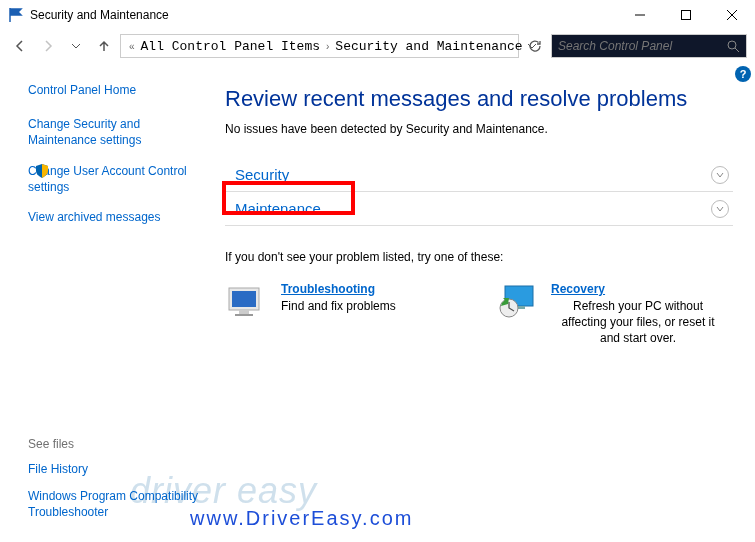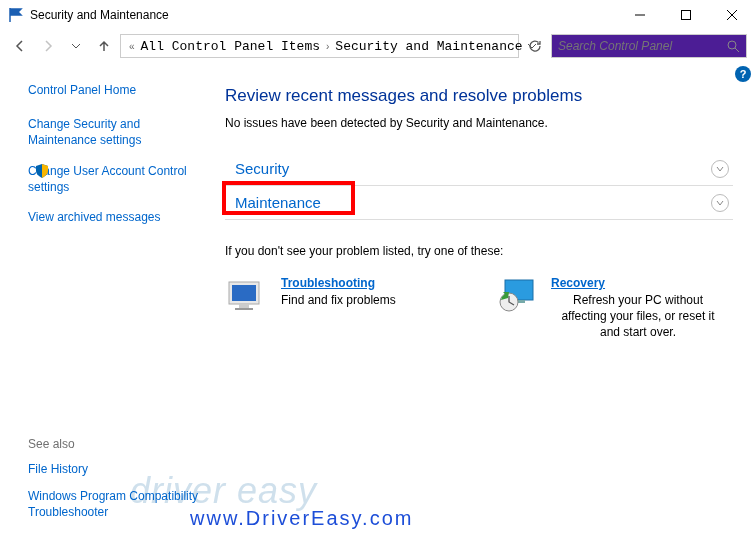--- a/index.html
+++ b/index.html
@@ -51,21 +51,21 @@
   .addressbar .dd { margin-left:auto; width:18px; display:flex; justify-content:center; color:#666;}
   .refresh-btn { width:24px; height:24px; display:flex; align-items:center; justify-content:center;}
   .searchbox {
     width: 196px;
     height: 24px;
     border: 1px solid #ccc;
     display: flex;
     align-items: center;
     padding: 0 6px;
     color: #888;
-    background:#4c1d95;
+    background:#0f172a;
     justify-content:space-between;
   }
   .searchbox input {
     border: none;
     outline: none;
     flex: 1;
     font-size: 12px;
     font-style: italic;
     color: #888;
     background: transparent;
@@ -109,21 +109,21 @@
   }
   .seealso .hdr { color: #707070; font-size: 12px; margin-bottom: 10px;}
   .seealso a { margin-bottom: 10px; }
   .main {
     flex: 1;
     padding: 14px 22px 10px 10px;
   }
   .main h1 {
     color: #003399;
     font-weight: normal;
-    font-size: 17px;
+    font-size: 22px;
     margin-bottom: 10px;
   }
   .status-text { font-size: 12px; margin-bottom: 22px; }
   .section-row {
     display: flex;
     align-items: center;
     justify-content: space-between;
     border-bottom: 1px solid #ddd;
     padding: 6px 4px 6px 10px;
     height: 34px;
@@ -261,21 +261,21 @@
             <path d="M8 1 L14 3 L14 8 C14 12 8 15 8 15 L8 1" fill="#f7b500"></path>
           </svg>
       </span>
       <a href="#">Change User Account Control settings</a>
     </div>
     <div class="link-group">
         <a href="#">View archived messages</a>
       </div>
 
     <div class="seealso">
-      <div class="hdr">See also</div>
+      <div class="hdr">See files</div>
       <a href="#">File History</a>
       <a href="#">Windows Program Compatibility Troubleshooter</a>
     </div>
   </div>
 
   <div class="main">
     <h1>Review recent messages and resolve problems</h1>
     <div class="status-text">No issues have been detected by Security and Maintenance.</div>
 
     <div class="section-row">

